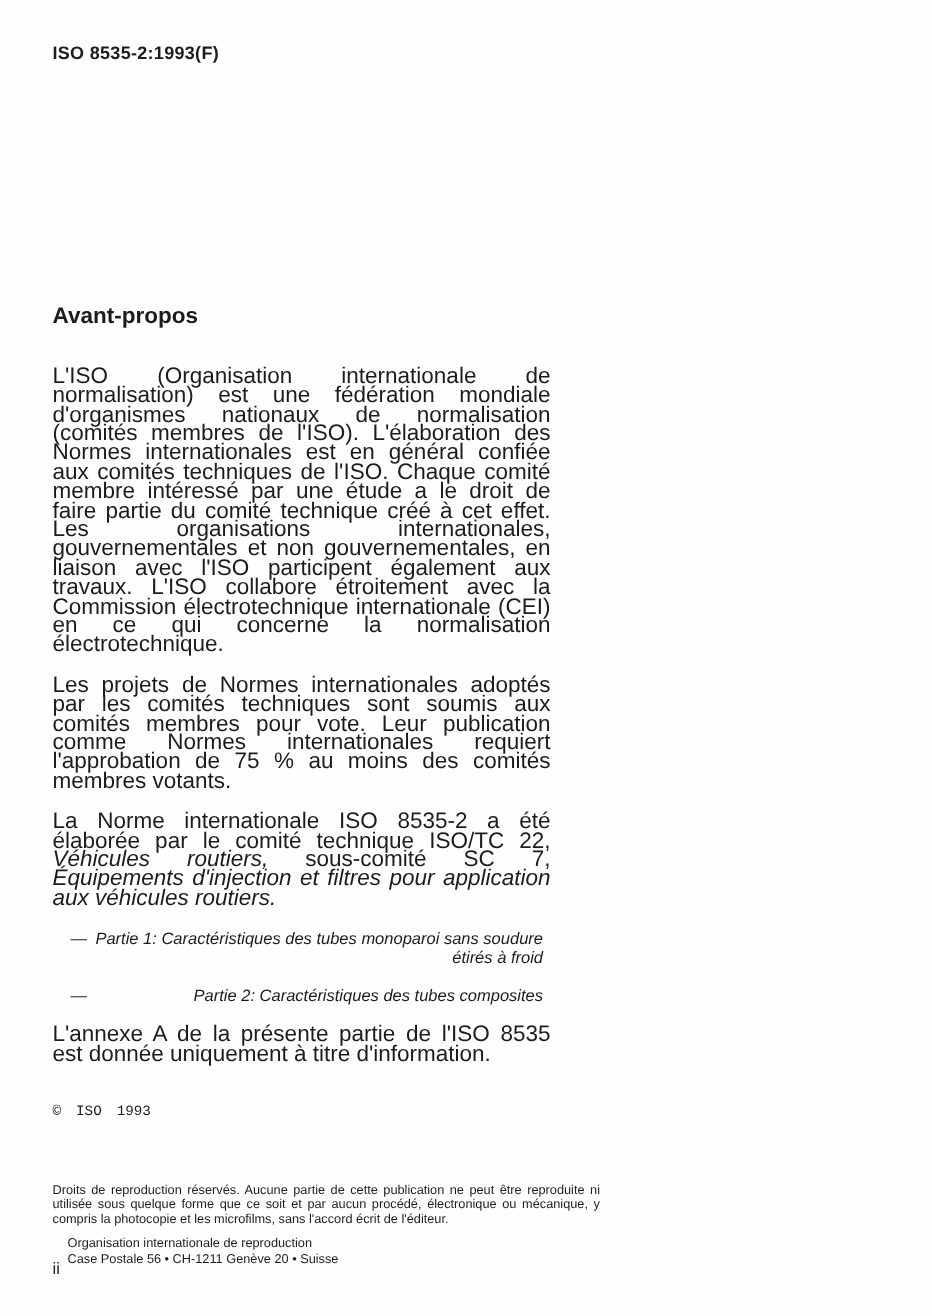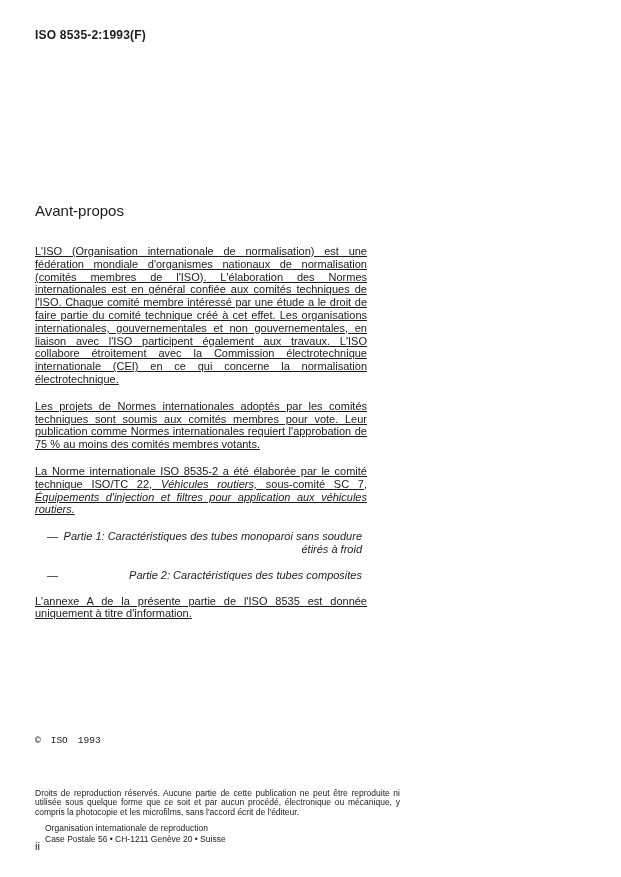--- a/index.html
+++ b/index.html
@@ -25,29 +25,28 @@
     letter-spacing: 0.2px;
   }
   .content {
     position: absolute;
     top: 202px;
     left: 35px;
     width: 347px;
   }
   .section-title {
     font-size: 15px;
-    font-weight: normal;
+    font-weight: bold;
     margin: 0 0 26px 0;
   }
   .para {
-    font-size: 11px;
+    font-size: 15px;
     line-height: 12.8px;
     text-align: justify;
     margin: 0 15px 14px 0;
-    text-decoration: underline;
   }
   .italic { font-style: italic; }
   .list-item {
     display: flex;
     font-size: 11px;
     line-height: 12.8px;
     margin: 0 0 13px 0;
     padding-left: 12px;
     font-style: italic;
   }

